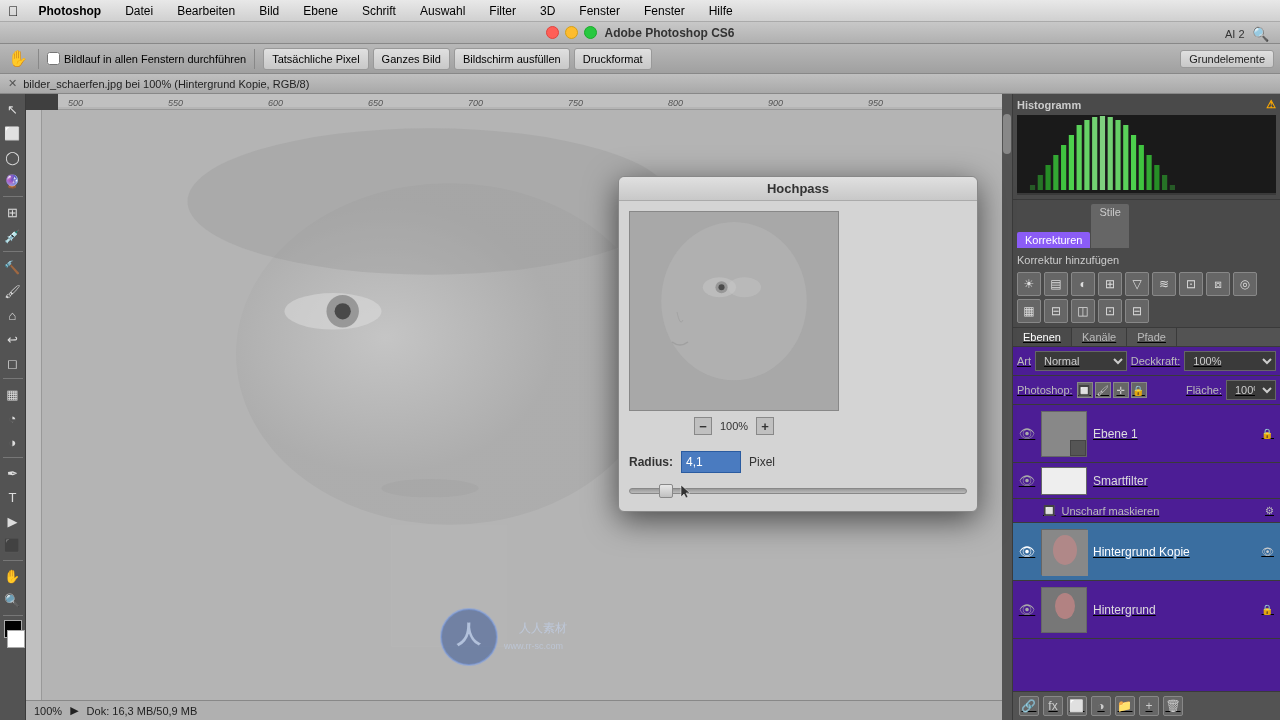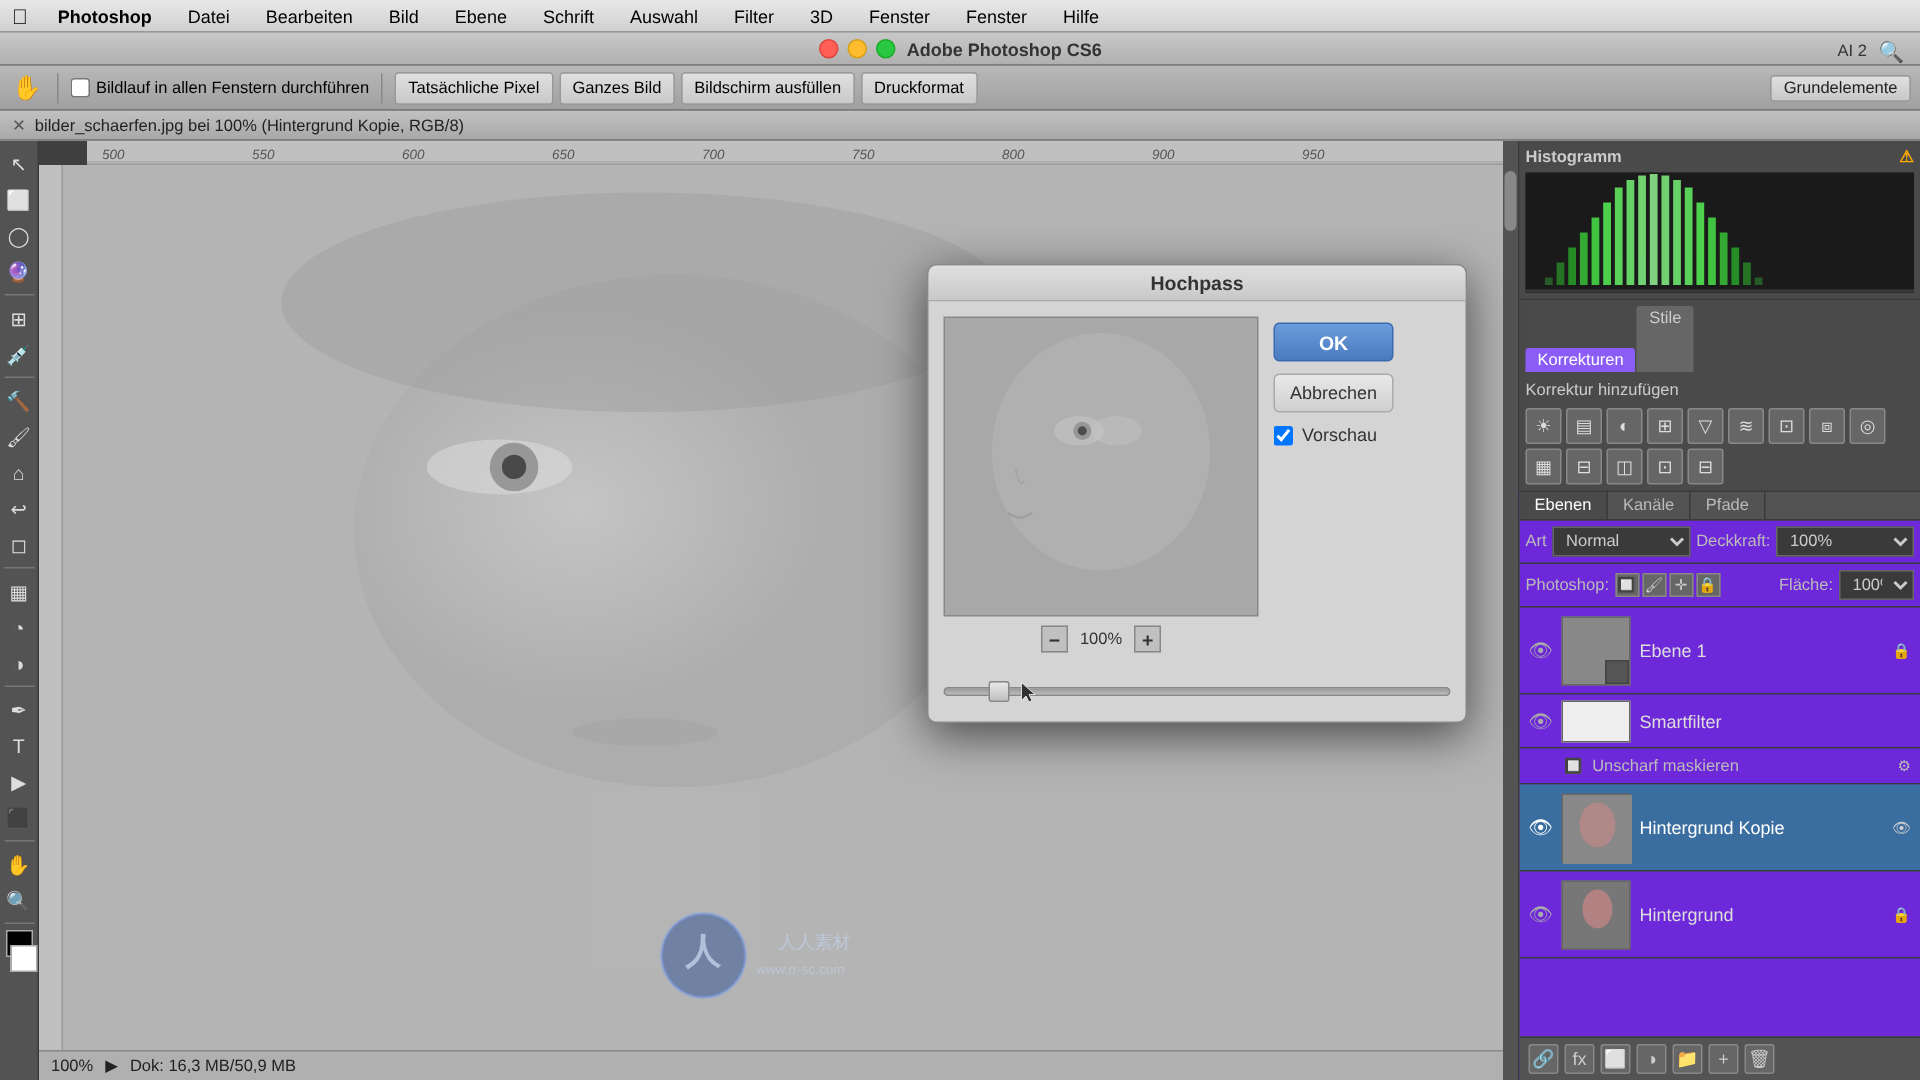--- a/index.html
+++ b/index.html
@@ -257,24 +257,25 @@
       align-items: center;
       justify-content: center;
       font-size: 12px;
       cursor: pointer;
       color: #ddd;
     }
 
     
     #ebenen-panel {
       flex: 1;
-      background: #6d28d9;
+      background: #4c1d95;
       display: flex;
       flex-direction: column;
       overflow: hidden;
+      text-decoration: underline;
     }
     .ebenen-tabs {
       display: flex;
       background: #535353;
       border-bottom: 1px solid #3a3a3a;
     }
     .ebenen-tab {
       padding: 3px 10px;
       font-size: 11px;
       color: #bbb;
@@ -889,30 +890,27 @@
               <path d="M47,100 Q50,115 53,108" stroke="#909090" stroke-width="1" fill="none" opacity="0.4"></path>
             </svg>
           </div>
         </div>
         <div class="dialog-zoom-controls">
           <div class="zoom-btn">−</div>
           <span>100%</span>
           <div class="zoom-btn">+</div>
         </div>
       </div>
-      <div class="dialog-right">
-        <div class="dialog-ok-btn">OK</div>
-        <div class="dialog-cancel-btn">Abbrechen</div>
-        <div class="dialog-checkbox-row">
-          <input type="checkbox" checked="" style="">
-          <span>Vorschau</span>
-        </div>
-      </div>
     </div>
     <div class="dialog-footer">
+      <div class="radius-row">
+        <span class="radius-label">Radius:</span>
+        <input class="radius-input" type="text" value="4,1" style="">
+        <span class="radius-unit">Pixel</span>
+      </div>
       <div class="radius-slider-container">
         <div class="radius-slider-track"></div>
         <div class="radius-slider-thumb"></div>
 
         <div style="position:absolute;left:48px;top:2px;width:16px;height:16px;cursor:pointer;">
           <svg width="16" height="16">
             <path d="M4,2 L4,14 L7,11 L9,15 L11,14 L9,10 L13,10 Z" fill="#333" stroke="white" stroke-width="0.5"></path>
           </svg>
         </div>
       </div>

